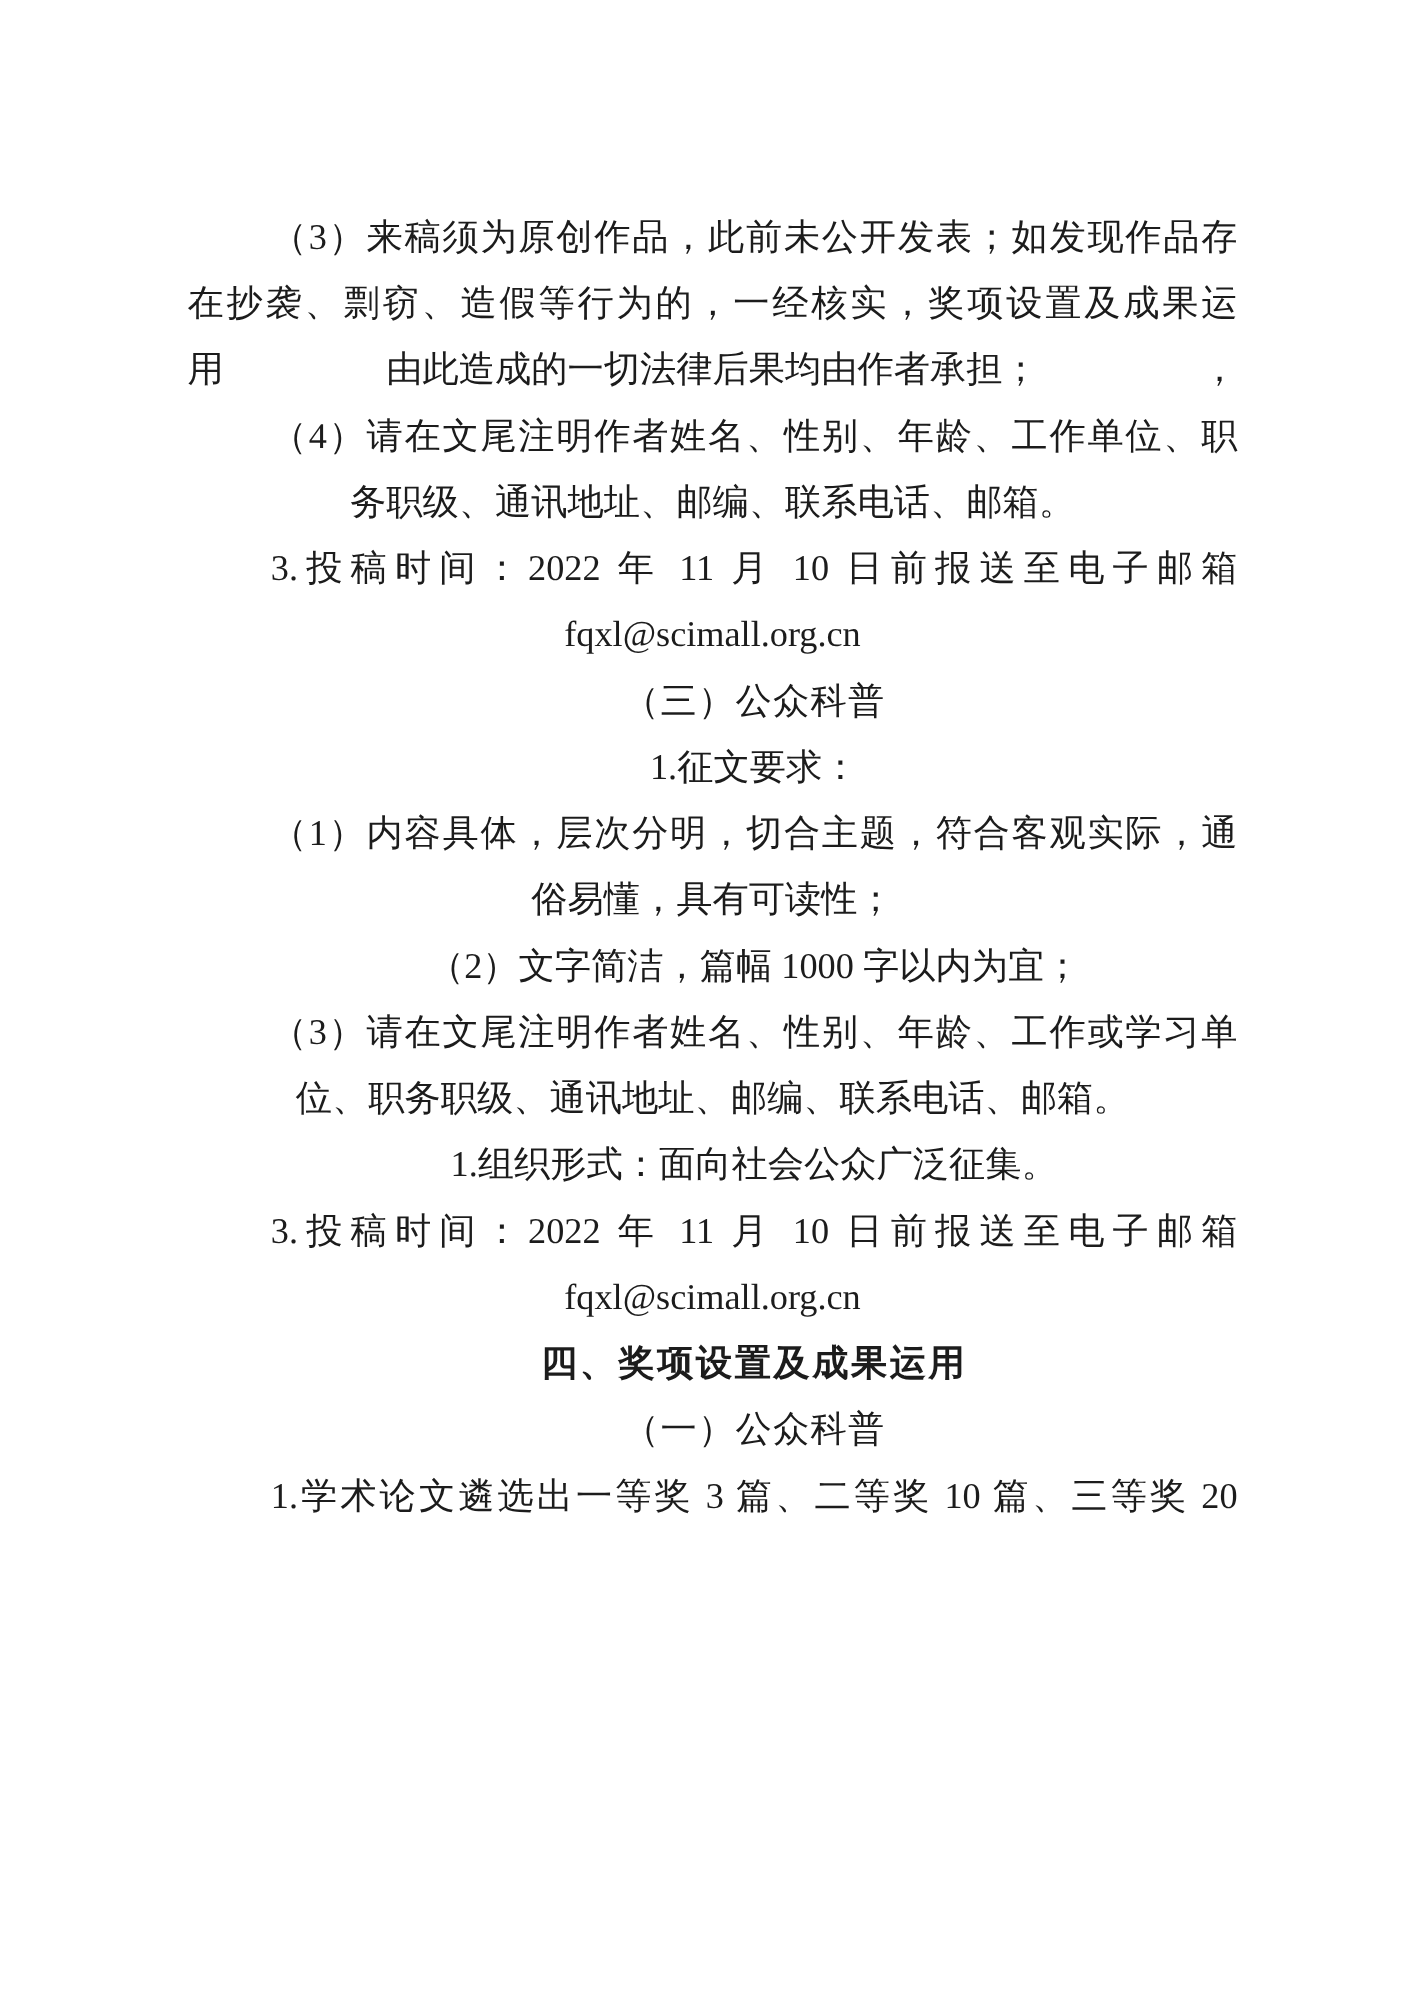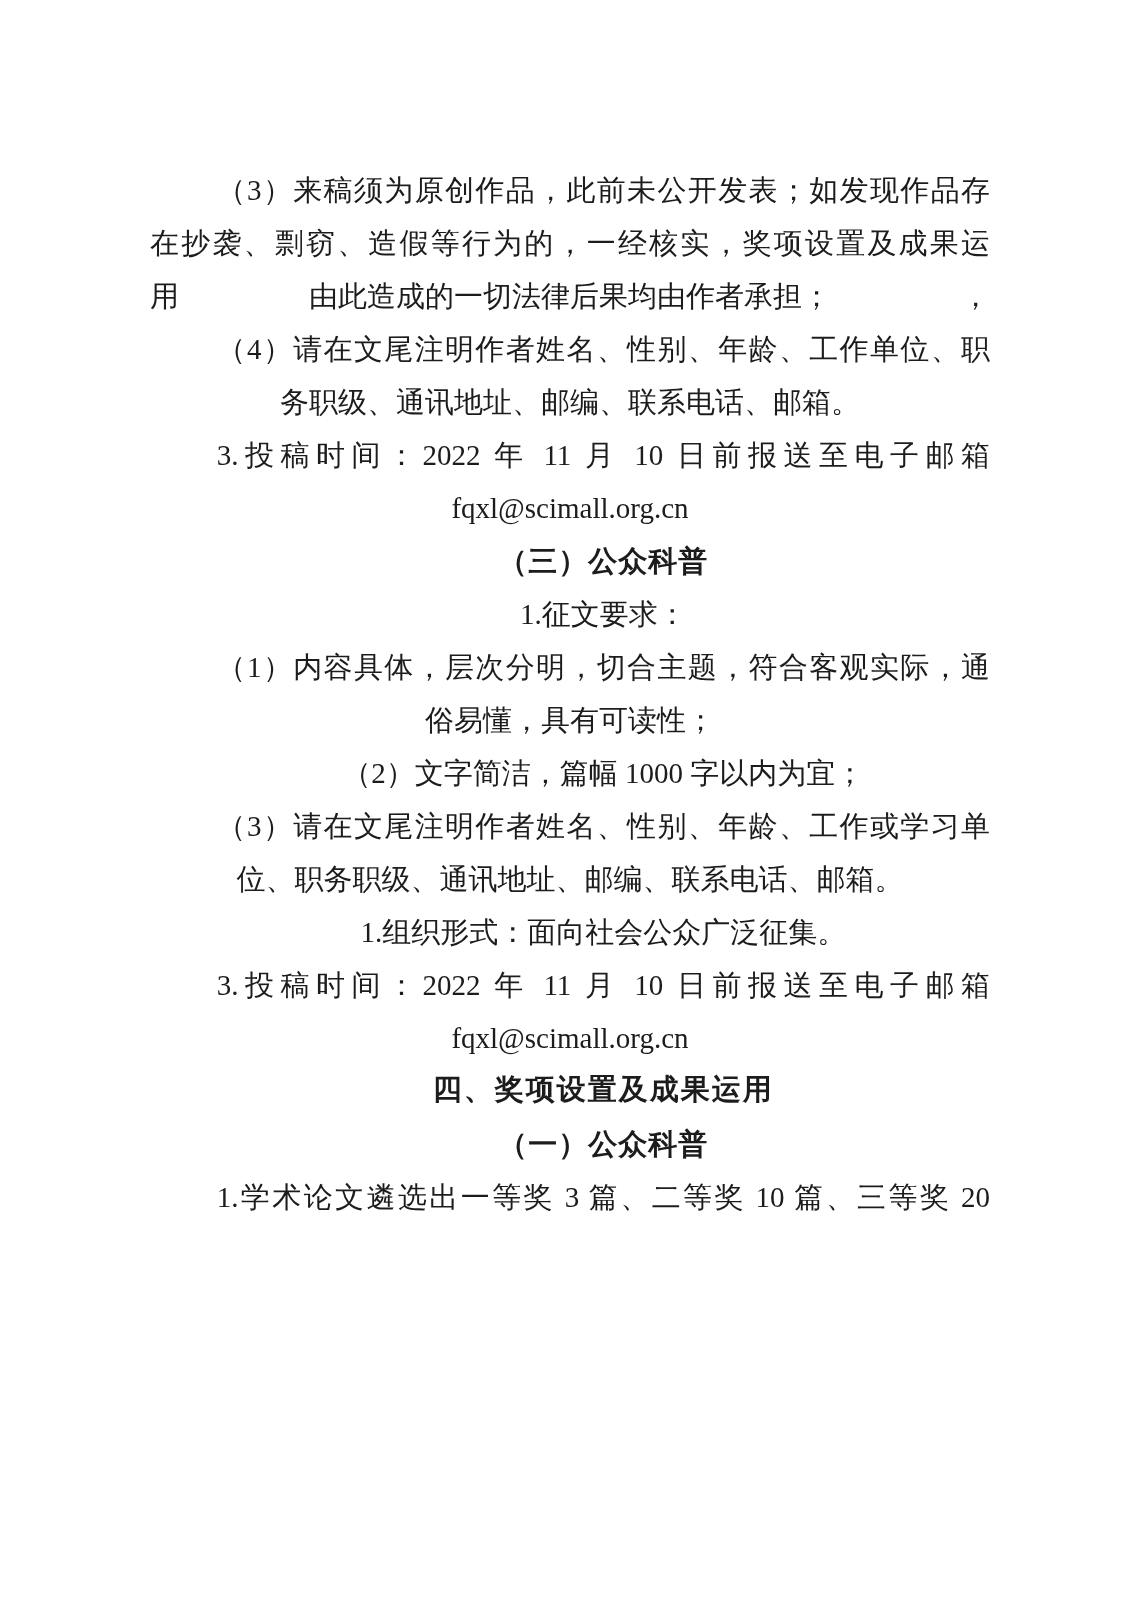--- a/index.html
+++ b/index.html
@@ -33,26 +33,26 @@
   }
   .ln.indent {
     text-indent: 2.3em;
   }
   .ln.stretch {
     text-align: justify;
     text-align-last: justify;
     text-justify: inter-character;
   }
   .ln.hei {
-    font-family: Liberation Mono, monospace;
+    font-family: Liberation Serif, serif;
     font-weight: bold;
     letter-spacing: 2px;
   }
   .ln.kai {
-    font-weight: 700;
+    font-weight: 400;
     letter-spacing: 1px;
   }
   .pagenum {
     position: absolute;
     left: 150px;
     top: 1405px;
     width: 840px;
     text-align: right;
     font-size: 28px;
     line-height: 40px;

